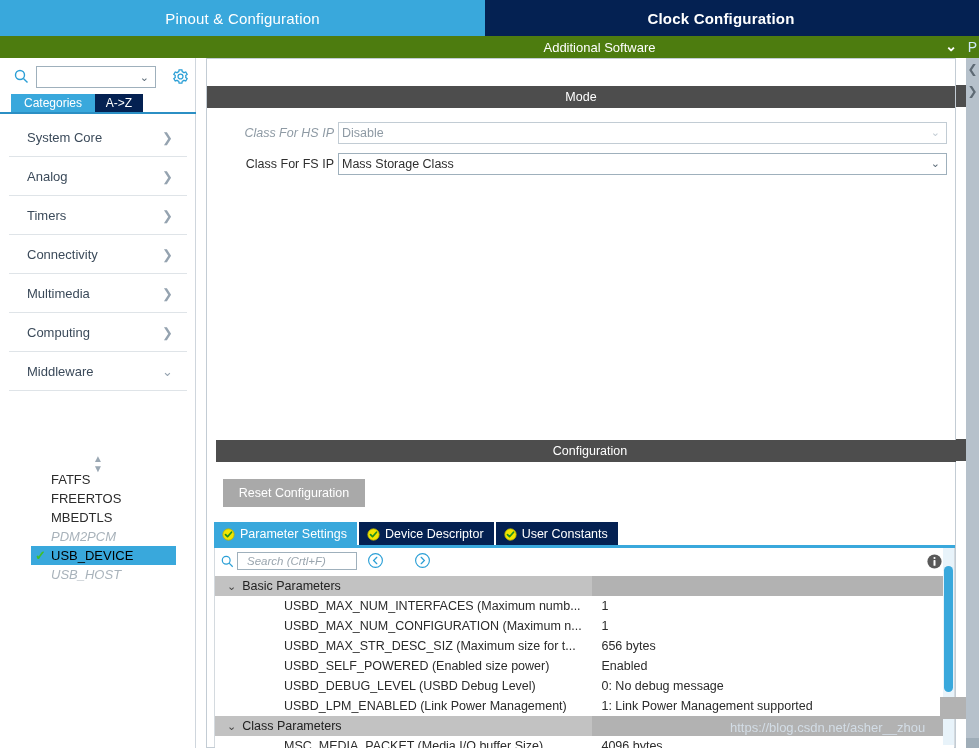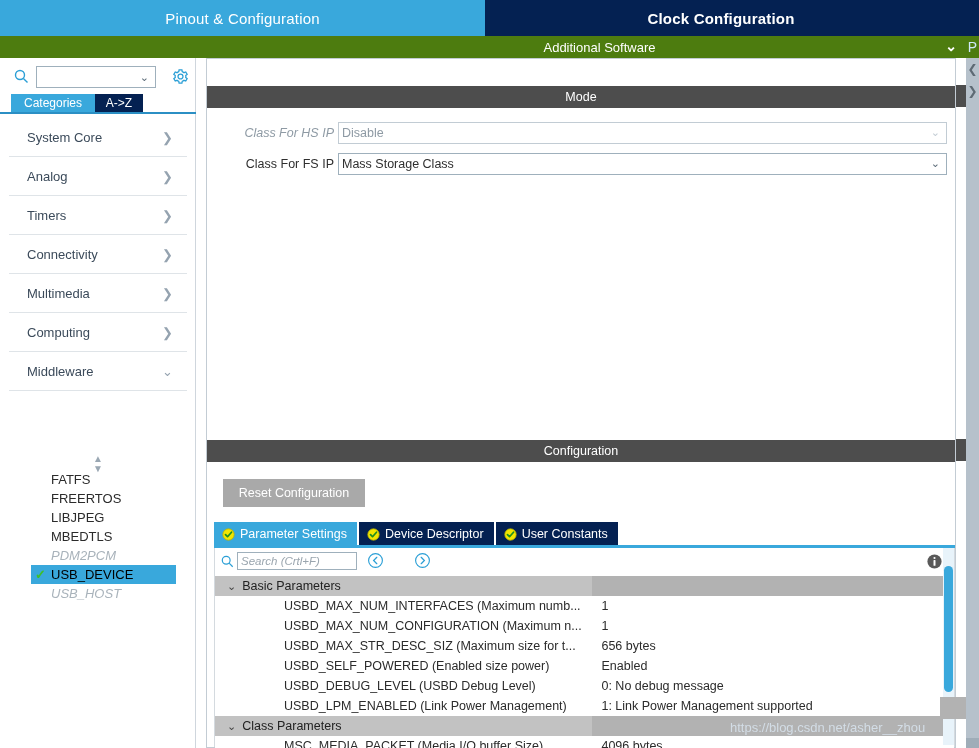--- a/index.html
+++ b/index.html
@@ -291,21 +291,21 @@
     position: absolute;
     right: 6px; top: 3px;
     font-size: 11px;
     color: #5a6a77;
   }
   .mode-select.disabled .sel-caret { color: #c2ccd4; }
 
   
   .config-bar {
     position: absolute;
-    left: 0; top: 381px;
+    left: 9px; top: 381px;
     width: 748px;
   }
   .config-body {
     position: absolute;
     left: 0; top: 403px;
     width: 748px; height: 285px;
     background: #ffffff;
   }
   .reset-btn {
     position: absolute;
@@ -374,21 +374,21 @@
     position: absolute;
     left: 22px; top: 4px;
     width: 120px; height: 18px;
     border: 1px solid #9fb0bc;
     background: #ffffff;
     box-sizing: border-box;
     font-family: "Liberation Sans", sans-serif;
     font-size: 11.5px;
     font-style: italic;
     color: #9aa5ae;
-    padding-left: 3px;
+    padding-left: 9px;
   }
   .pt-search-box::placeholder { color: #9aa5ae; font-style: italic; }
   .pt-nav {
     position: absolute;
     top: 4px;
     width: 17px; height: 17px;
   }
   .pt-nav.prev { left: 152px; }
   .pt-nav.next { left: 199px; }
   .pt-info {
@@ -602,23 +602,20 @@
   </div>
 
   <div class="mid-handle">▲<br>▼</div>
 
   <div class="mw-list">
     <div class="mw-item">
       <span>FATFS</span>
     </div>
     <div class="mw-item">
       <span>FREERTOS</span>
-    </div>
-    <div class="mw-item">
-      <span>LIBJPEG</span>
     </div>
     <div class="mw-item">
       <span>MBEDTLS</span>
     </div>
     <div class="mw-item disabled">
       <span>PDM2PCM</span>
     </div>
     <div class="mw-item selected">
       <span class="mw-check">✓</span>
       <span>USB_DEVICE</span>

